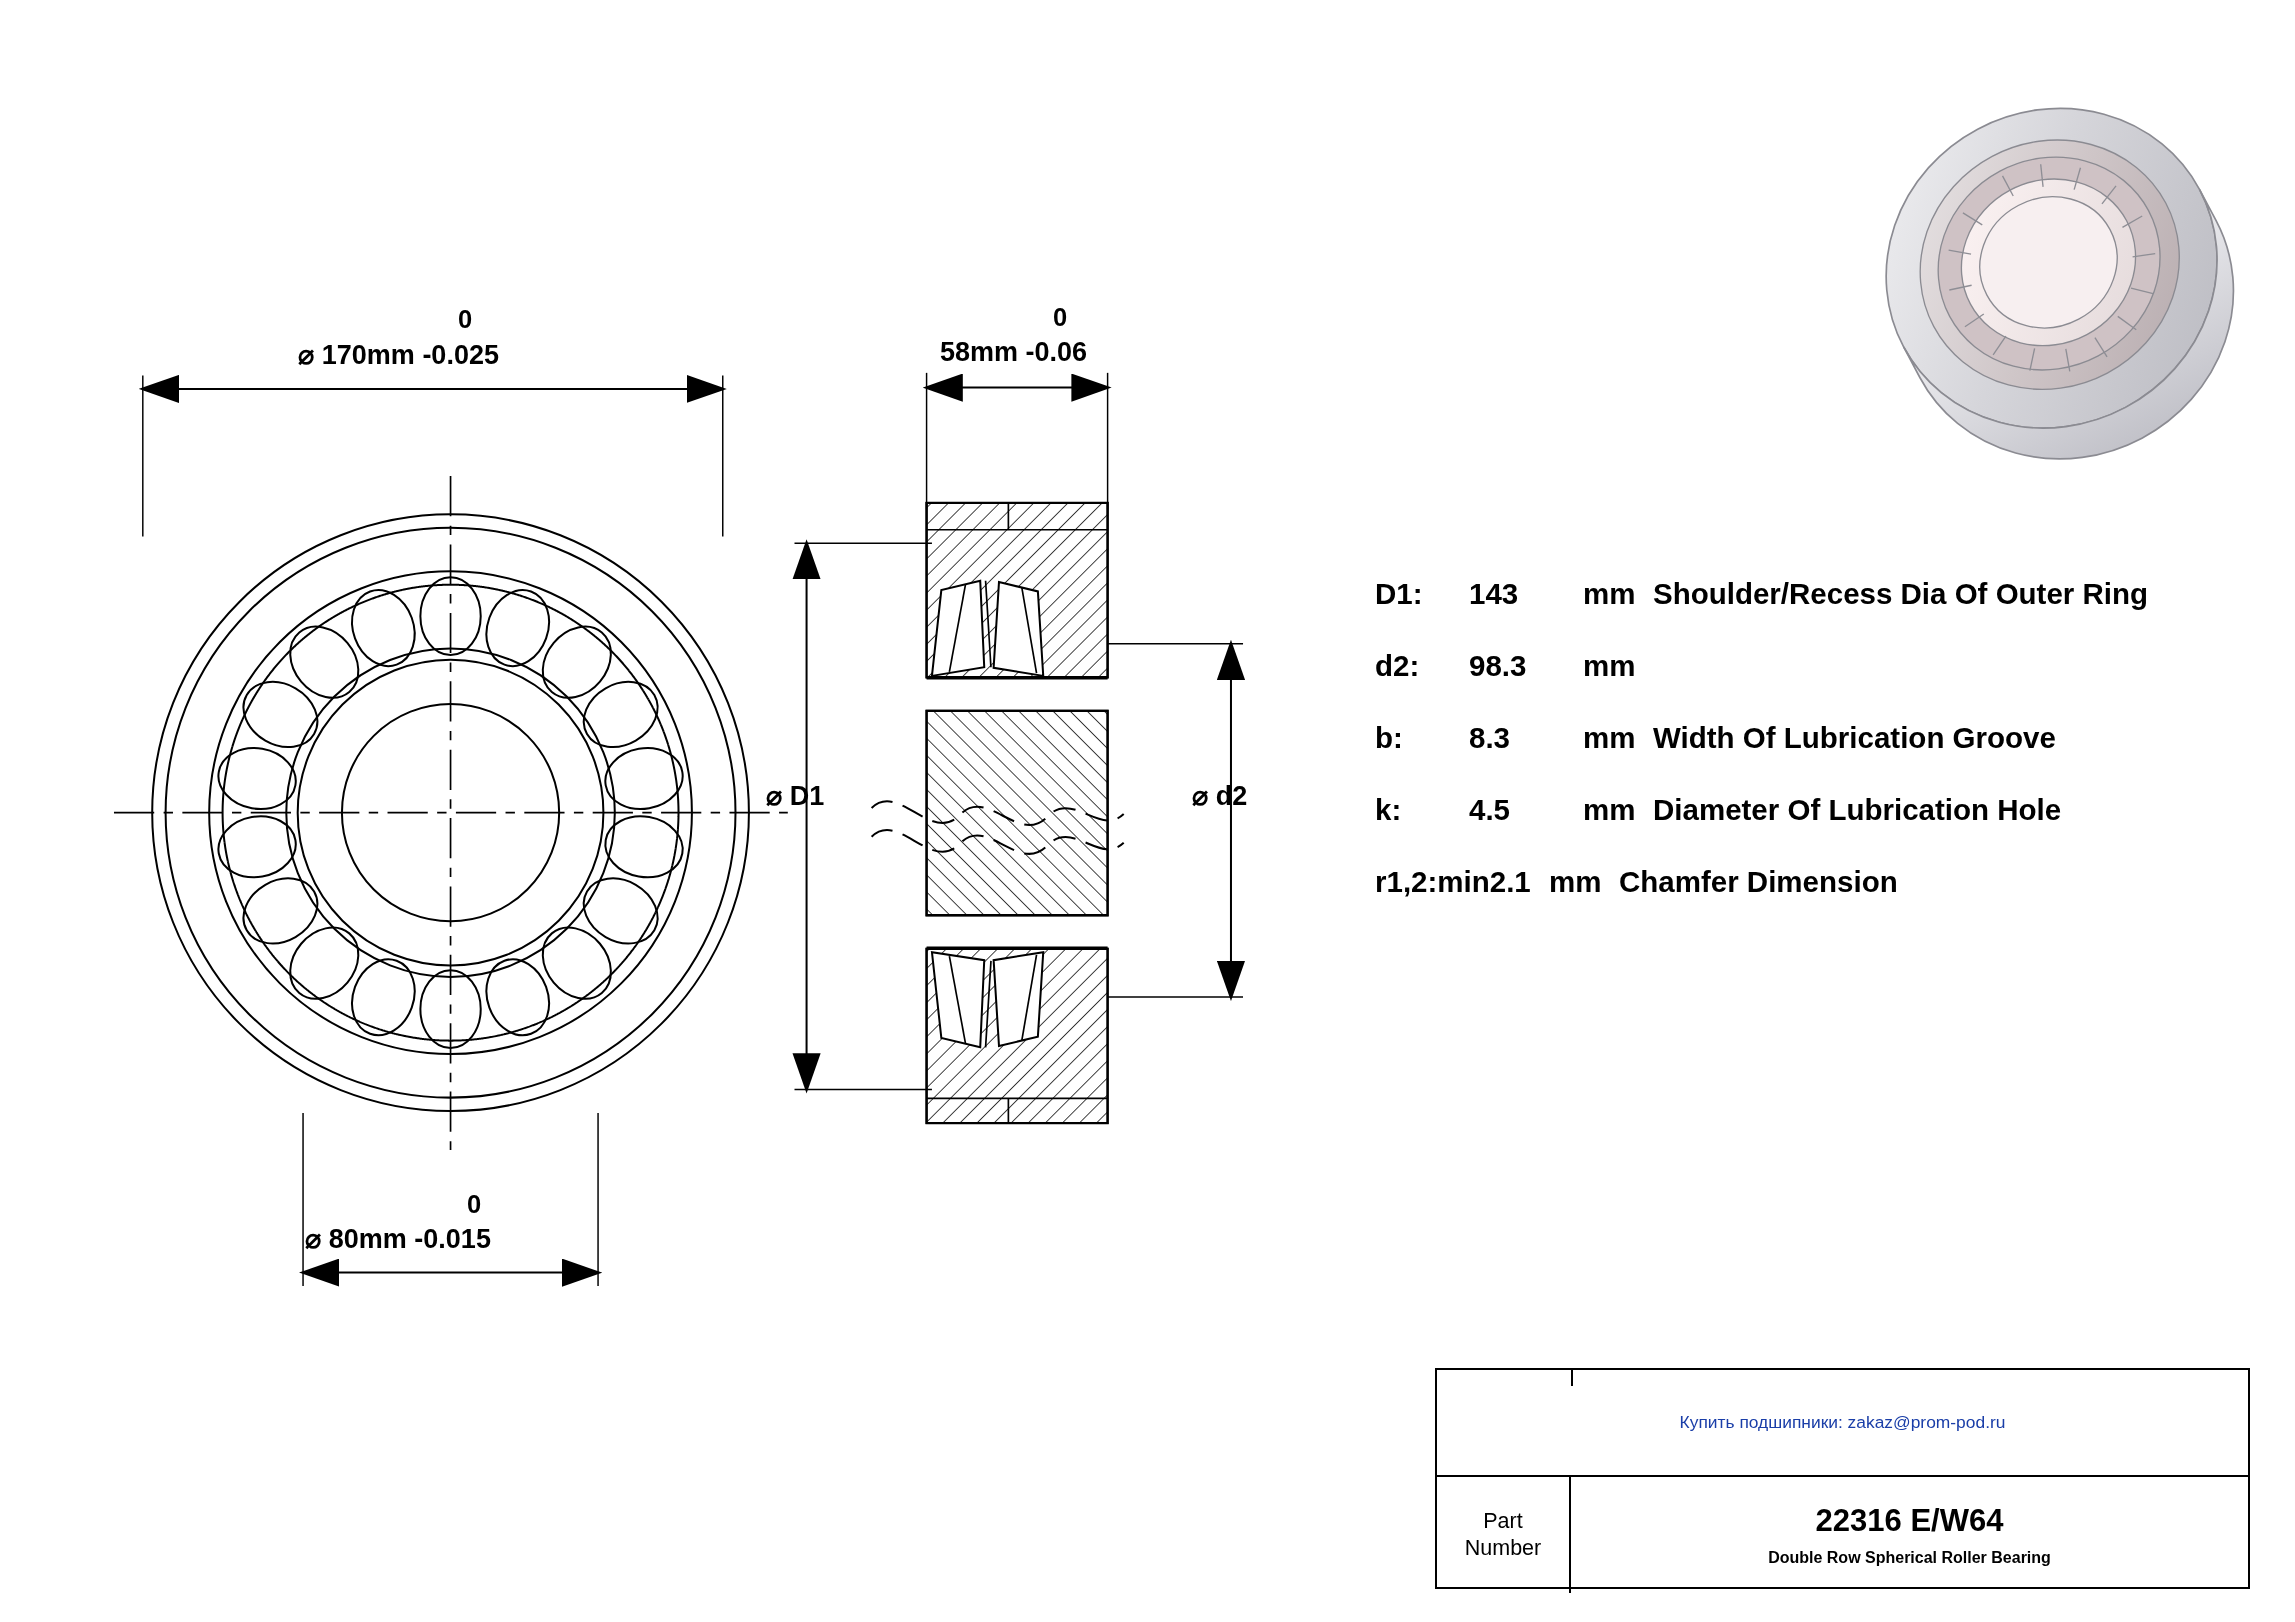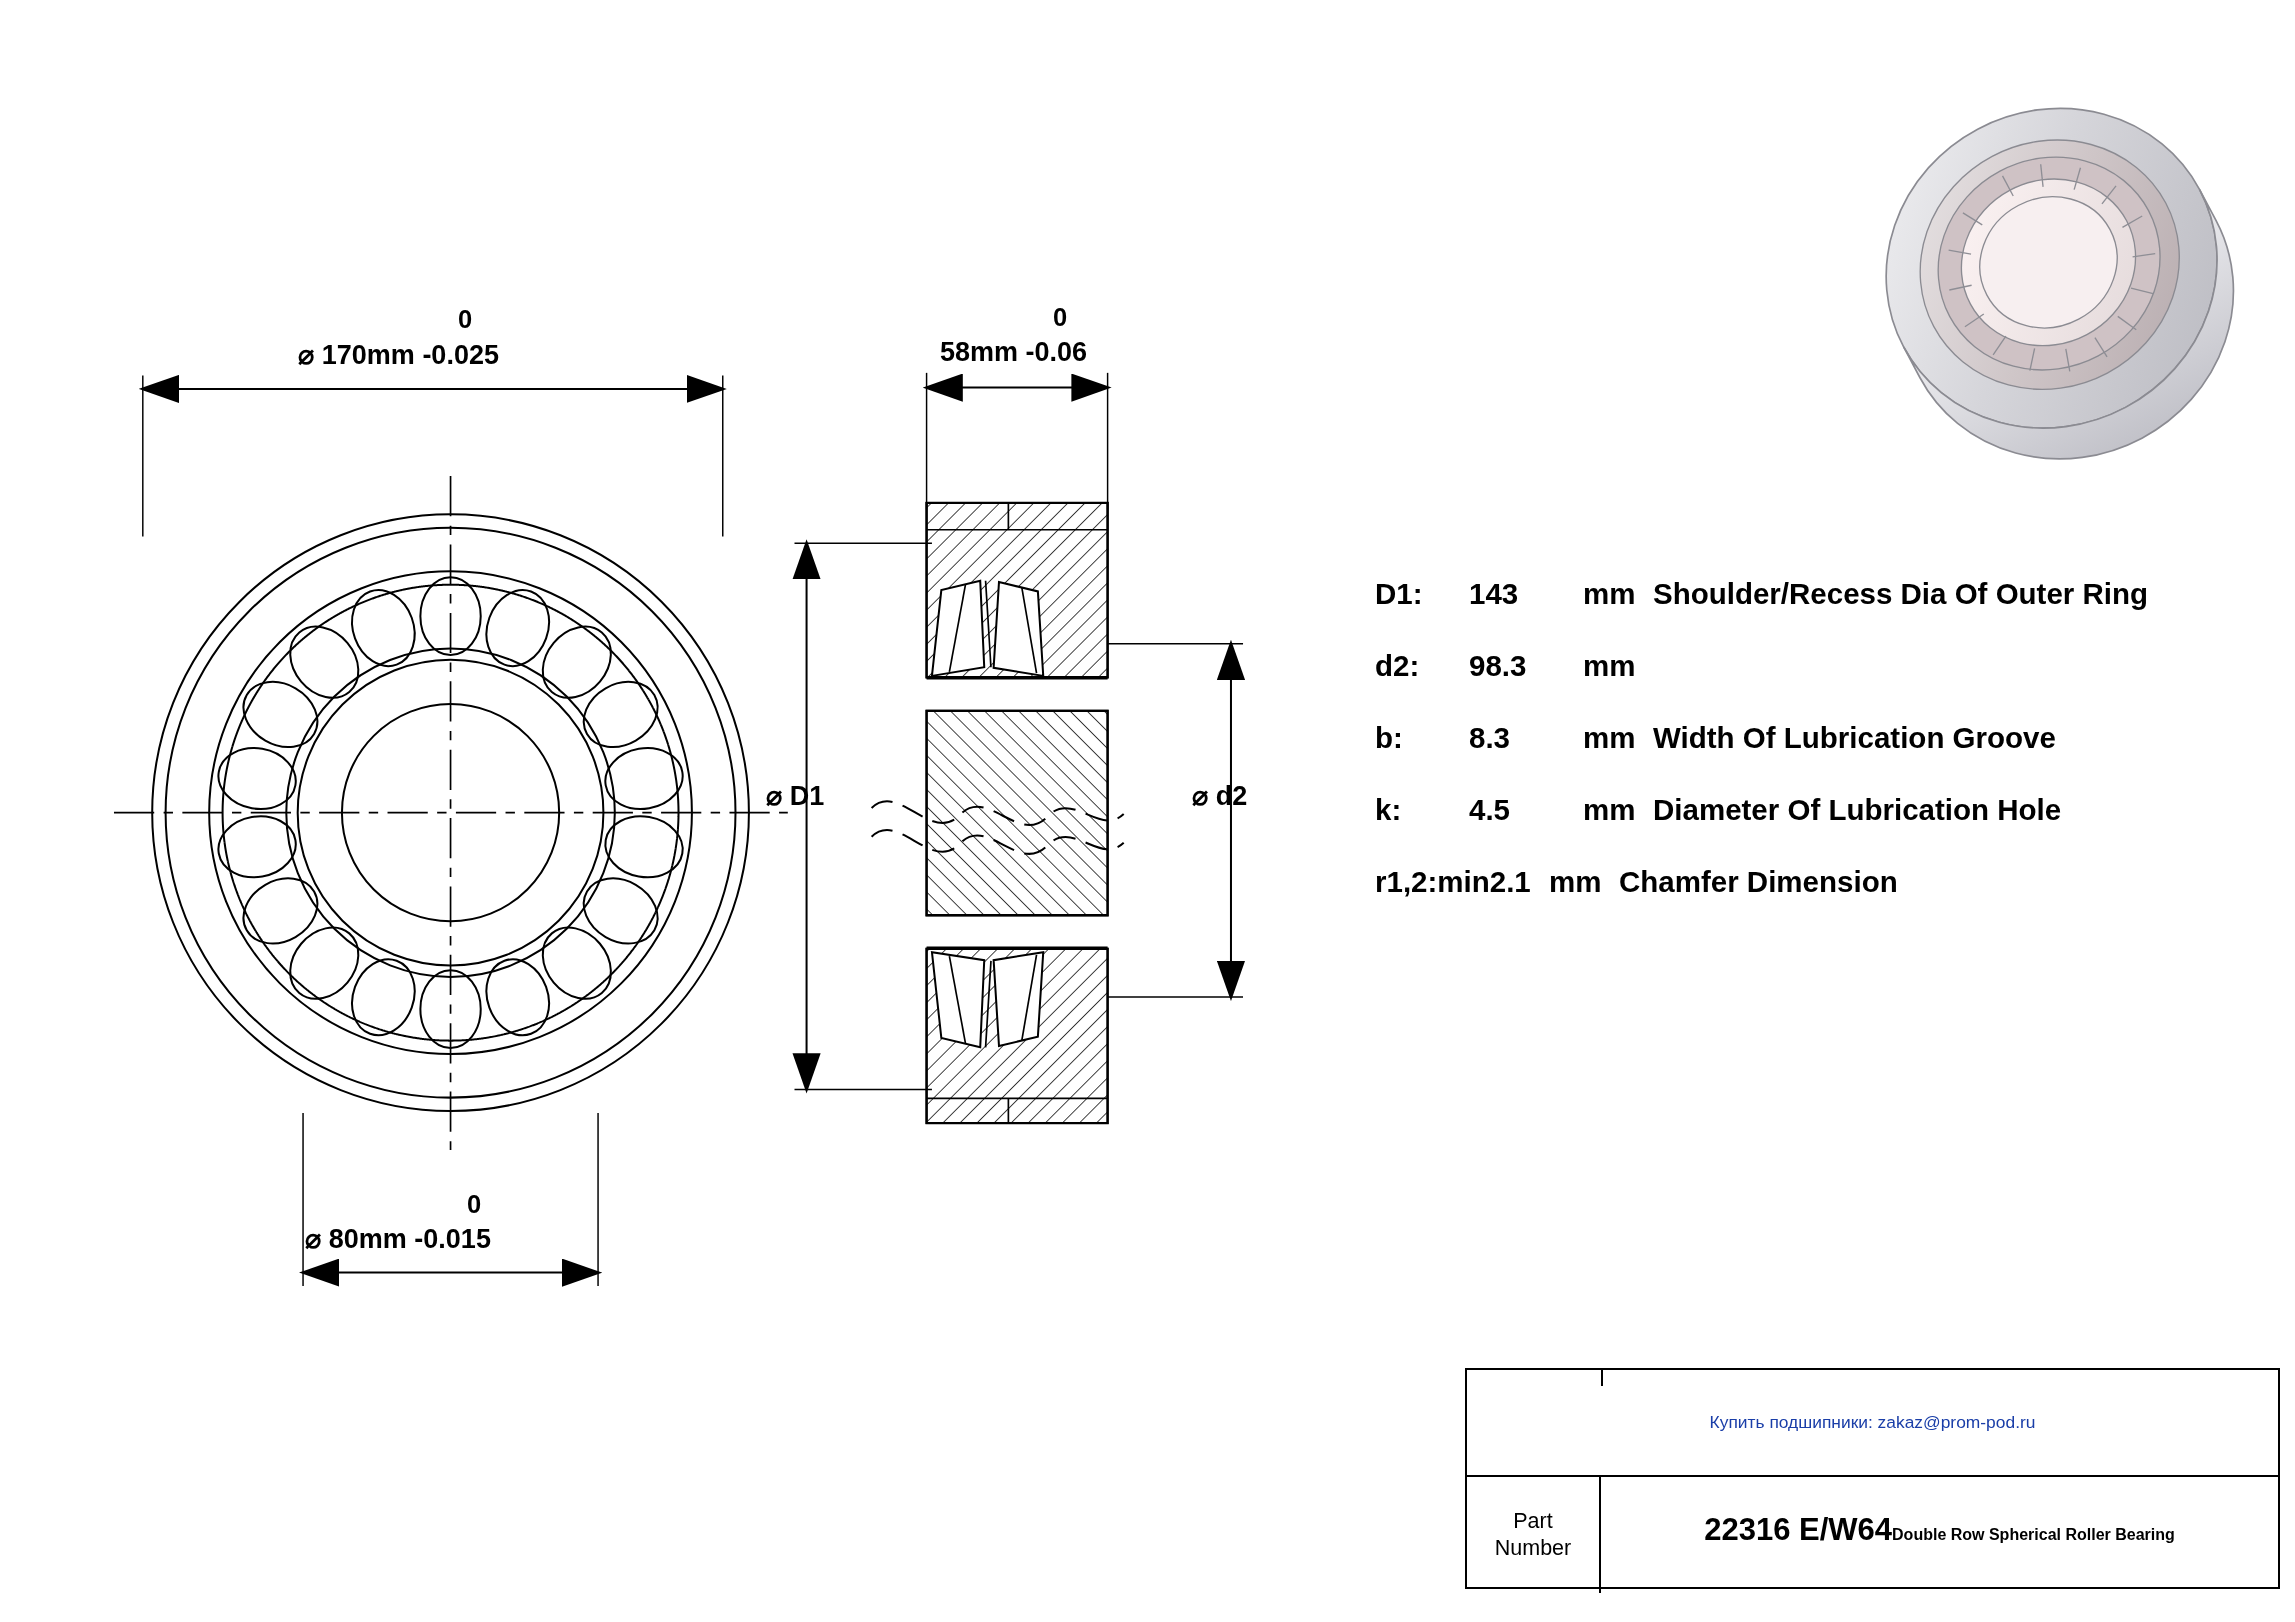--- a/index.html
+++ b/index.html
@@ -70,21 +70,20 @@
 
   
   .title-block {
     position: absolute;
     left: 1435px;
     top: 1368px;
     width: 815px;
     height: 221px;
     border: 2px solid #000;
     box-sizing: border-box;
-    margin-left: 30px;
   }
   .tb-top {
     height: 107px;
     border-bottom: 2px solid #000;
     box-sizing: border-box;
     display: flex;
     align-items: center;
     justify-content: center;
     position: relative;
   }
@@ -113,21 +112,21 @@
     display: flex;
     flex-direction: column;
     align-items: center;
     justify-content: center;
     font-size: 21.5px;
     line-height: 1.25;
   }
   .tb-part {
     flex: 1 1 auto;
     display: flex;
-    flex-direction: row;
+    flex-direction: column;
     align-items: center;
     justify-content: center;
   }
   .tb-partno {
     font-size: 31px;
     font-weight: bold;
     margin-bottom: 9.4px;
   }
   .tb-parttype {
     font-size: 16px;

